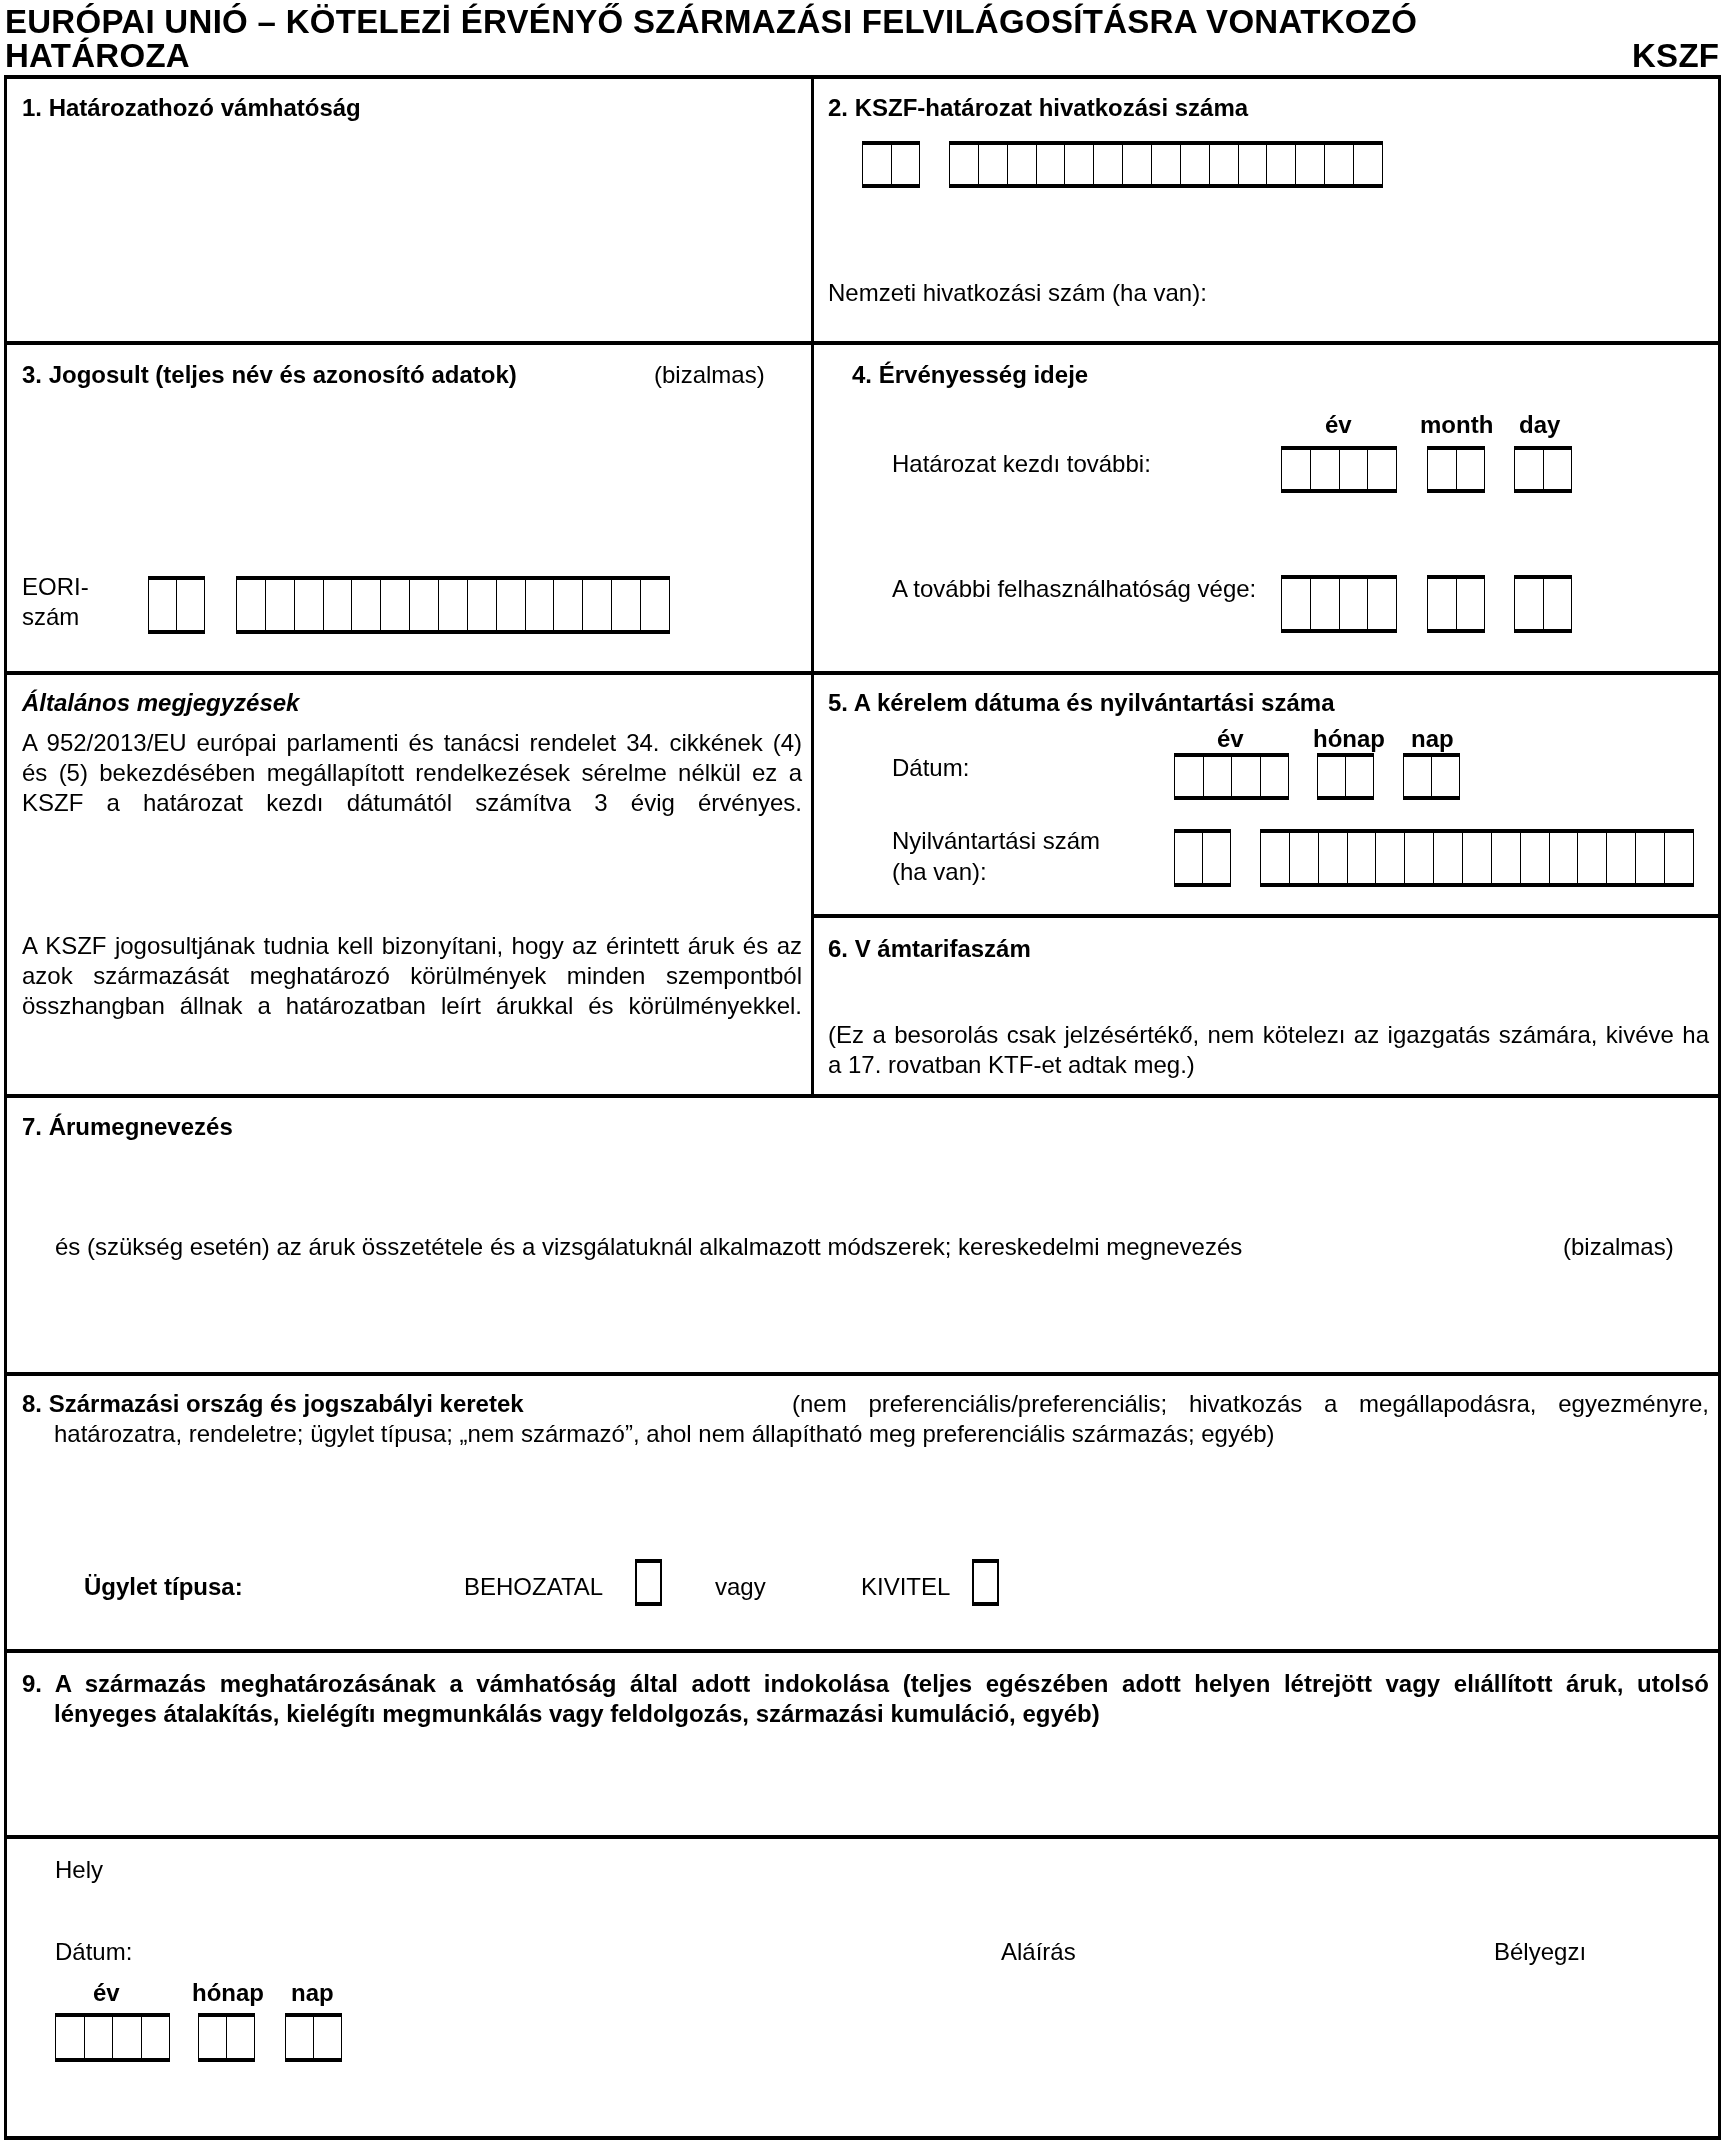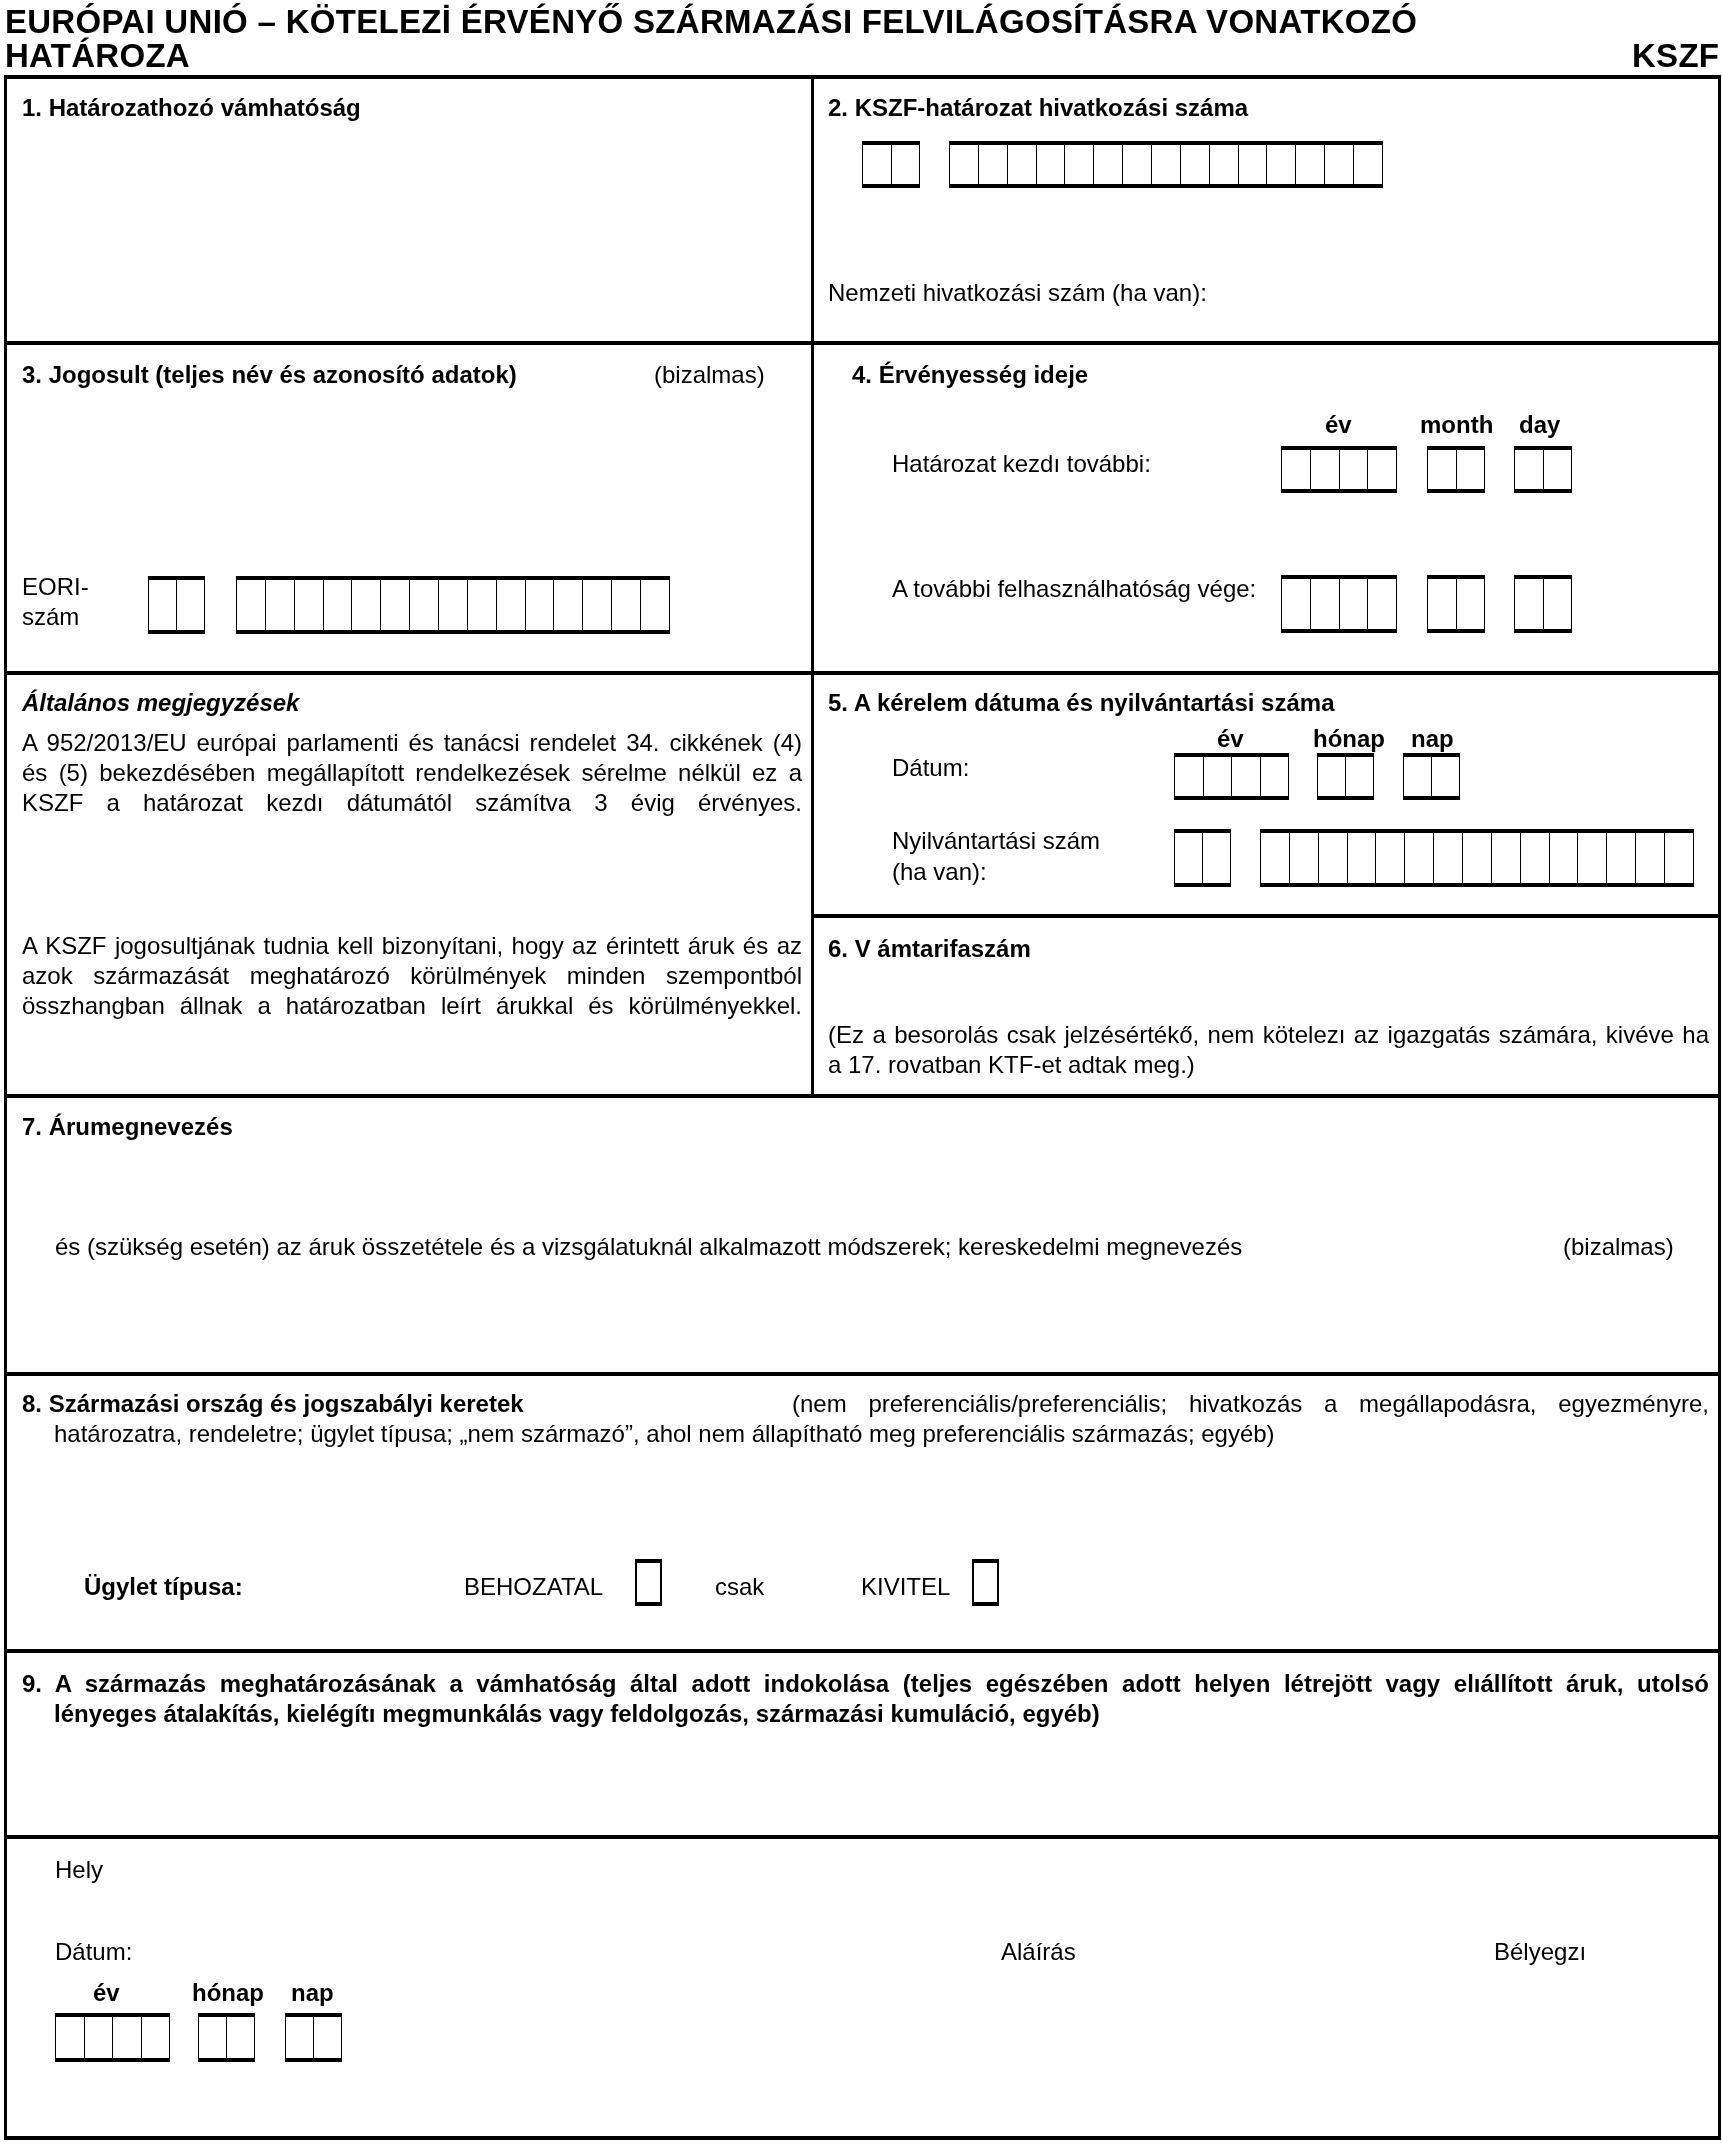--- a/index.html
+++ b/index.html
@@ -207,21 +207,21 @@
 </section>
 
 <section>
   <div class="abs t b" style="left:22px; top:1389px;">8. Származási  ország   és  jogszabályi  keretek</div>
   <div class="abs t" style="left:792px; top:1389px; width:917px; text-align:justify; text-align-last:justify; white-space:normal;">(nem  preferenciális/preferenciális;  hivatkozás  a  megállapodásra,  egyezményre,</div>
   <div class="abs t" style="left:54px; top:1419px;">határozatra, rendeletre; ügylet típusa; „nem származó”, ahol nem állapítható meg preferenciális származás; egyéb)</div>
   <div class="abs" style="left:12px; top:1461px; width:1698px; height:97px;"></div>
   <div class="abs t b" style="left:84px; top:1572px;">Ügylet  típusa:</div>
   <div class="abs t" style="left:464px; top:1572px;">BEHOZATAL</div>
   <div class="chk" style="left:635px; top:1559px;"></div>
-  <div class="abs t" style="left:715px; top:1572px;">csak</div>
+  <div class="abs t" style="left:715px; top:1572px;">vagy</div>
   <div class="abs t" style="left:861px; top:1572px;">KIVITEL</div>
   <div class="chk" style="left:972px; top:1559px;"></div>
 </section>
 
 <section>
   <div class="abs t b" style="left:22px; top:1669px; width:1687px; white-space:normal; text-align:justify; text-align-last:justify;">9.  A  származás meghatározásának a vámhatóság által adott indokolása (teljes egészében adott helyen létrejött vagy elıállított áruk, utolsó</div>
   <div class="abs t b" style="left:54px; top:1699px;">lényeges átalakítás, kielégítı megmunkálás vagy feldolgozás, származási kumuláció, egyéb)</div>
   <div class="abs" style="left:12px; top:1734px; width:1698px; height:91px;"></div>
 </section>
 

